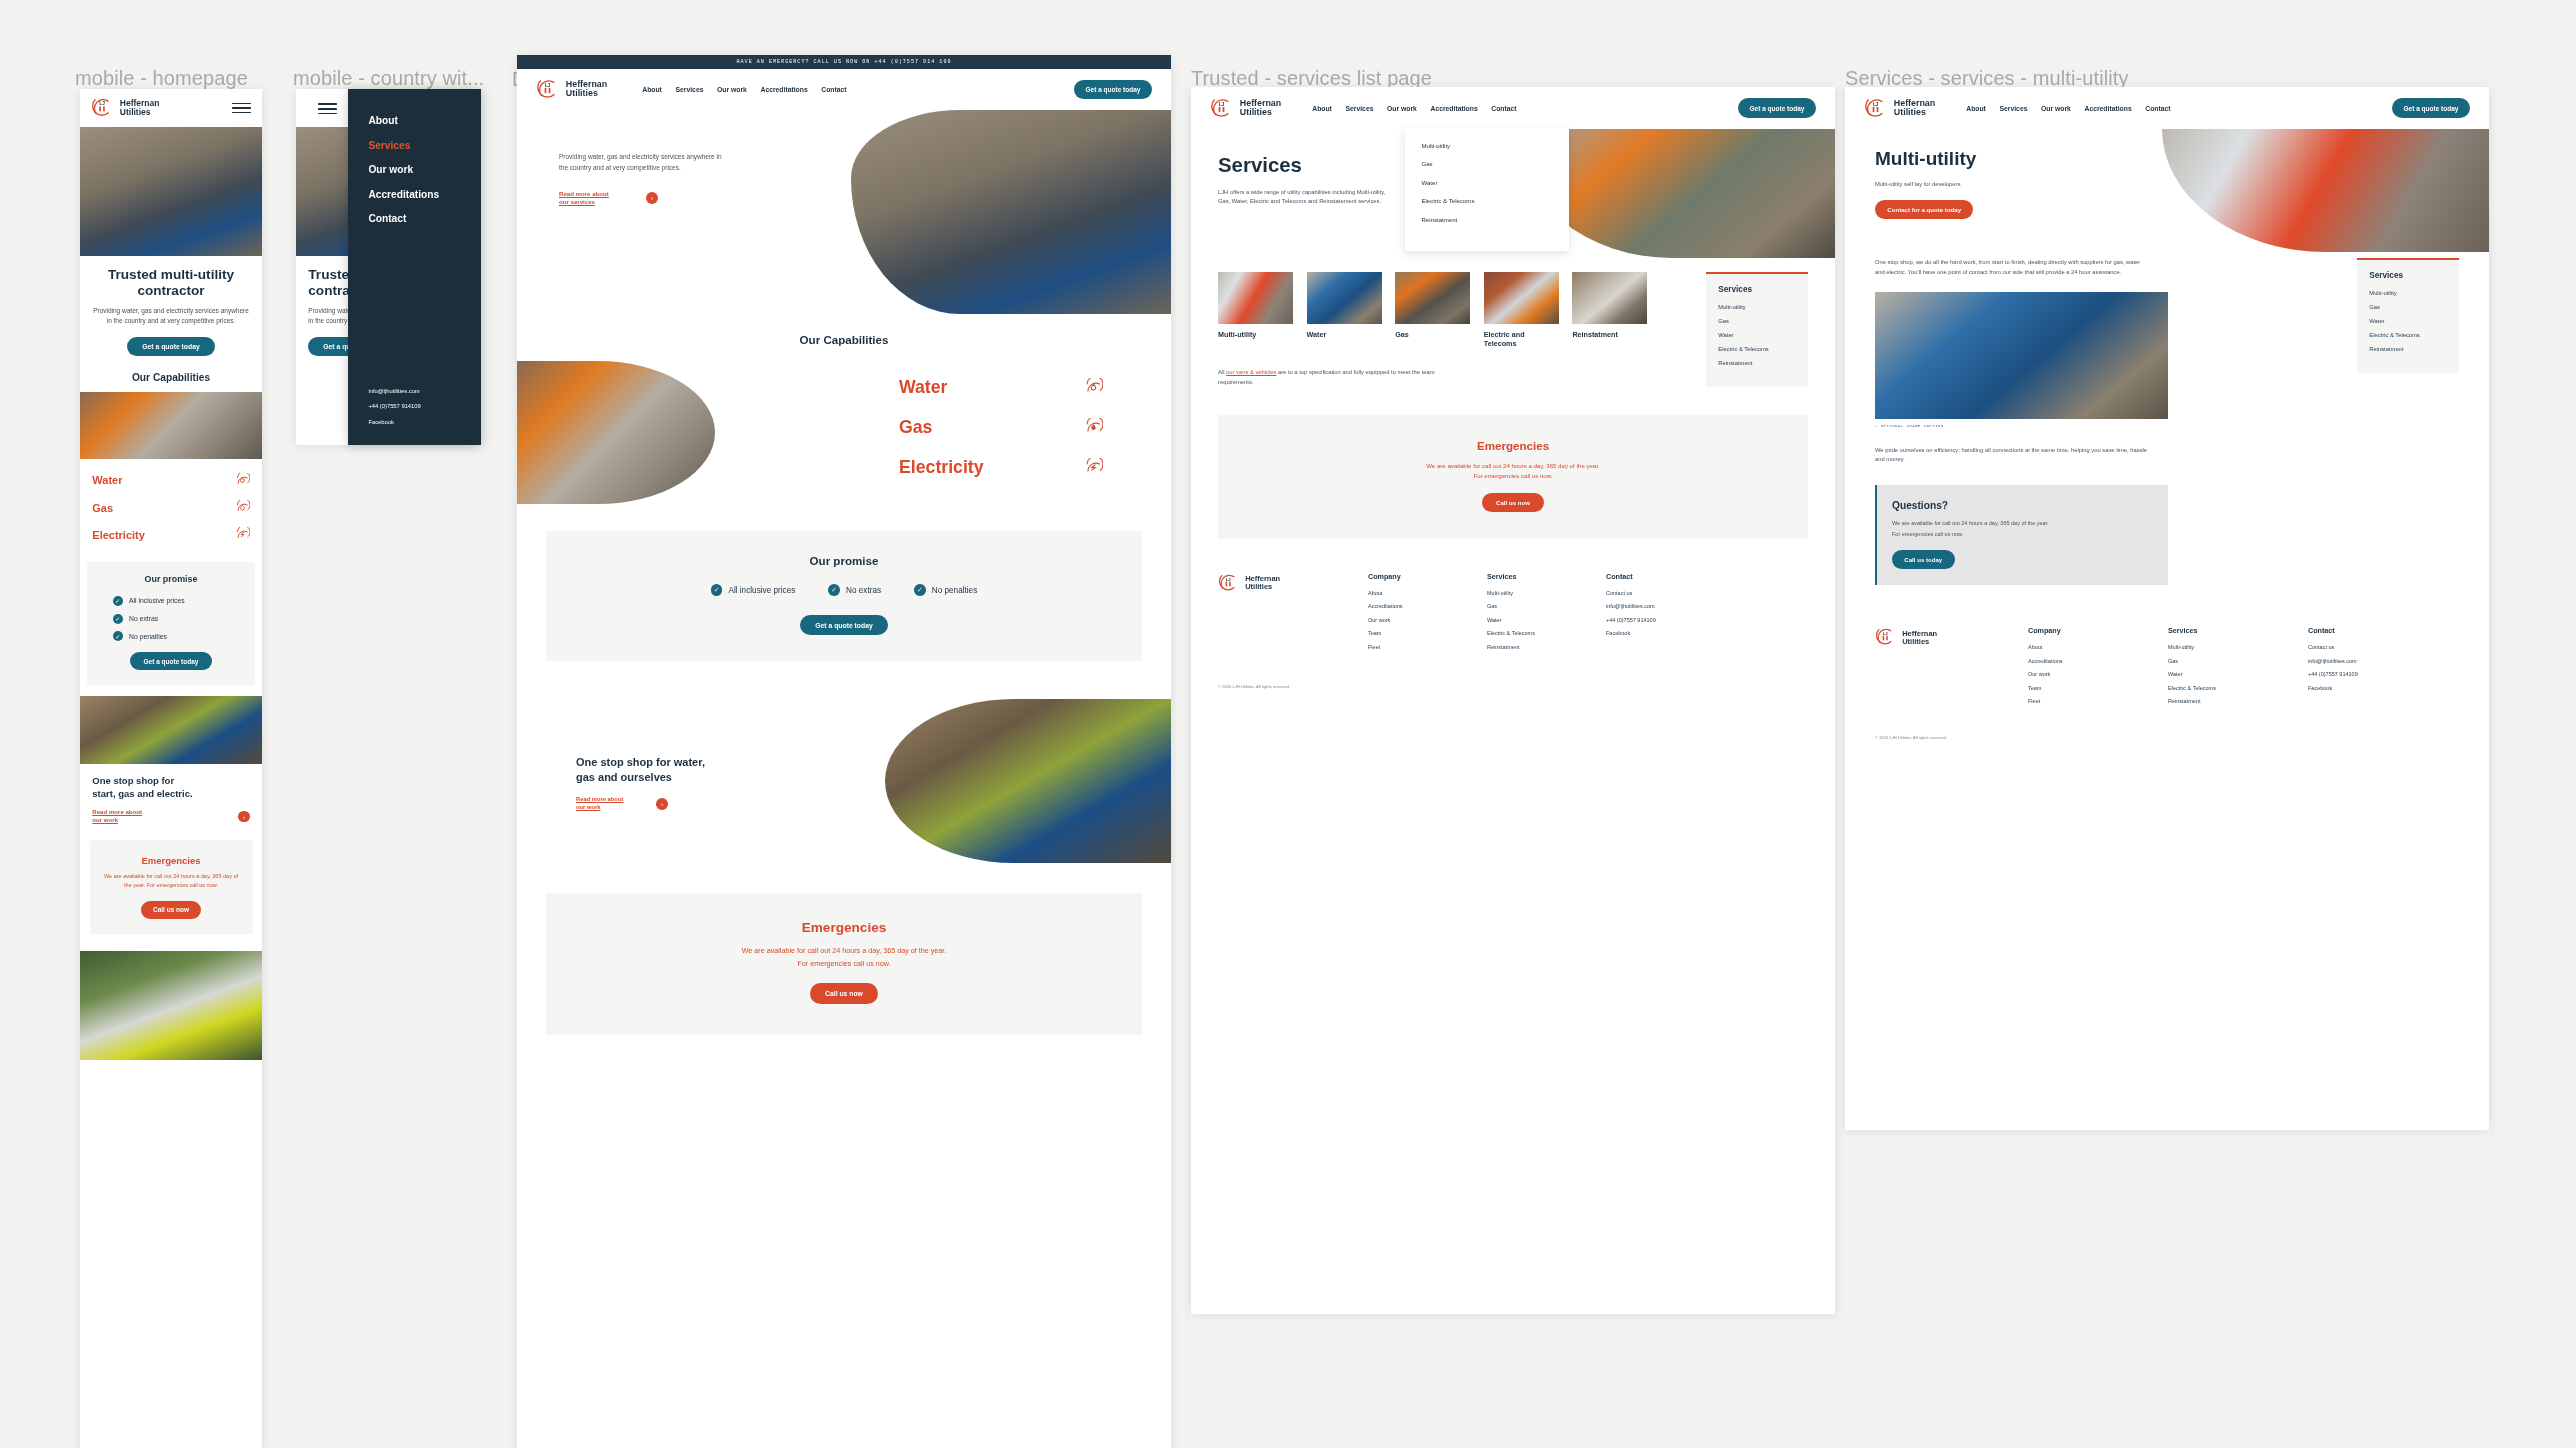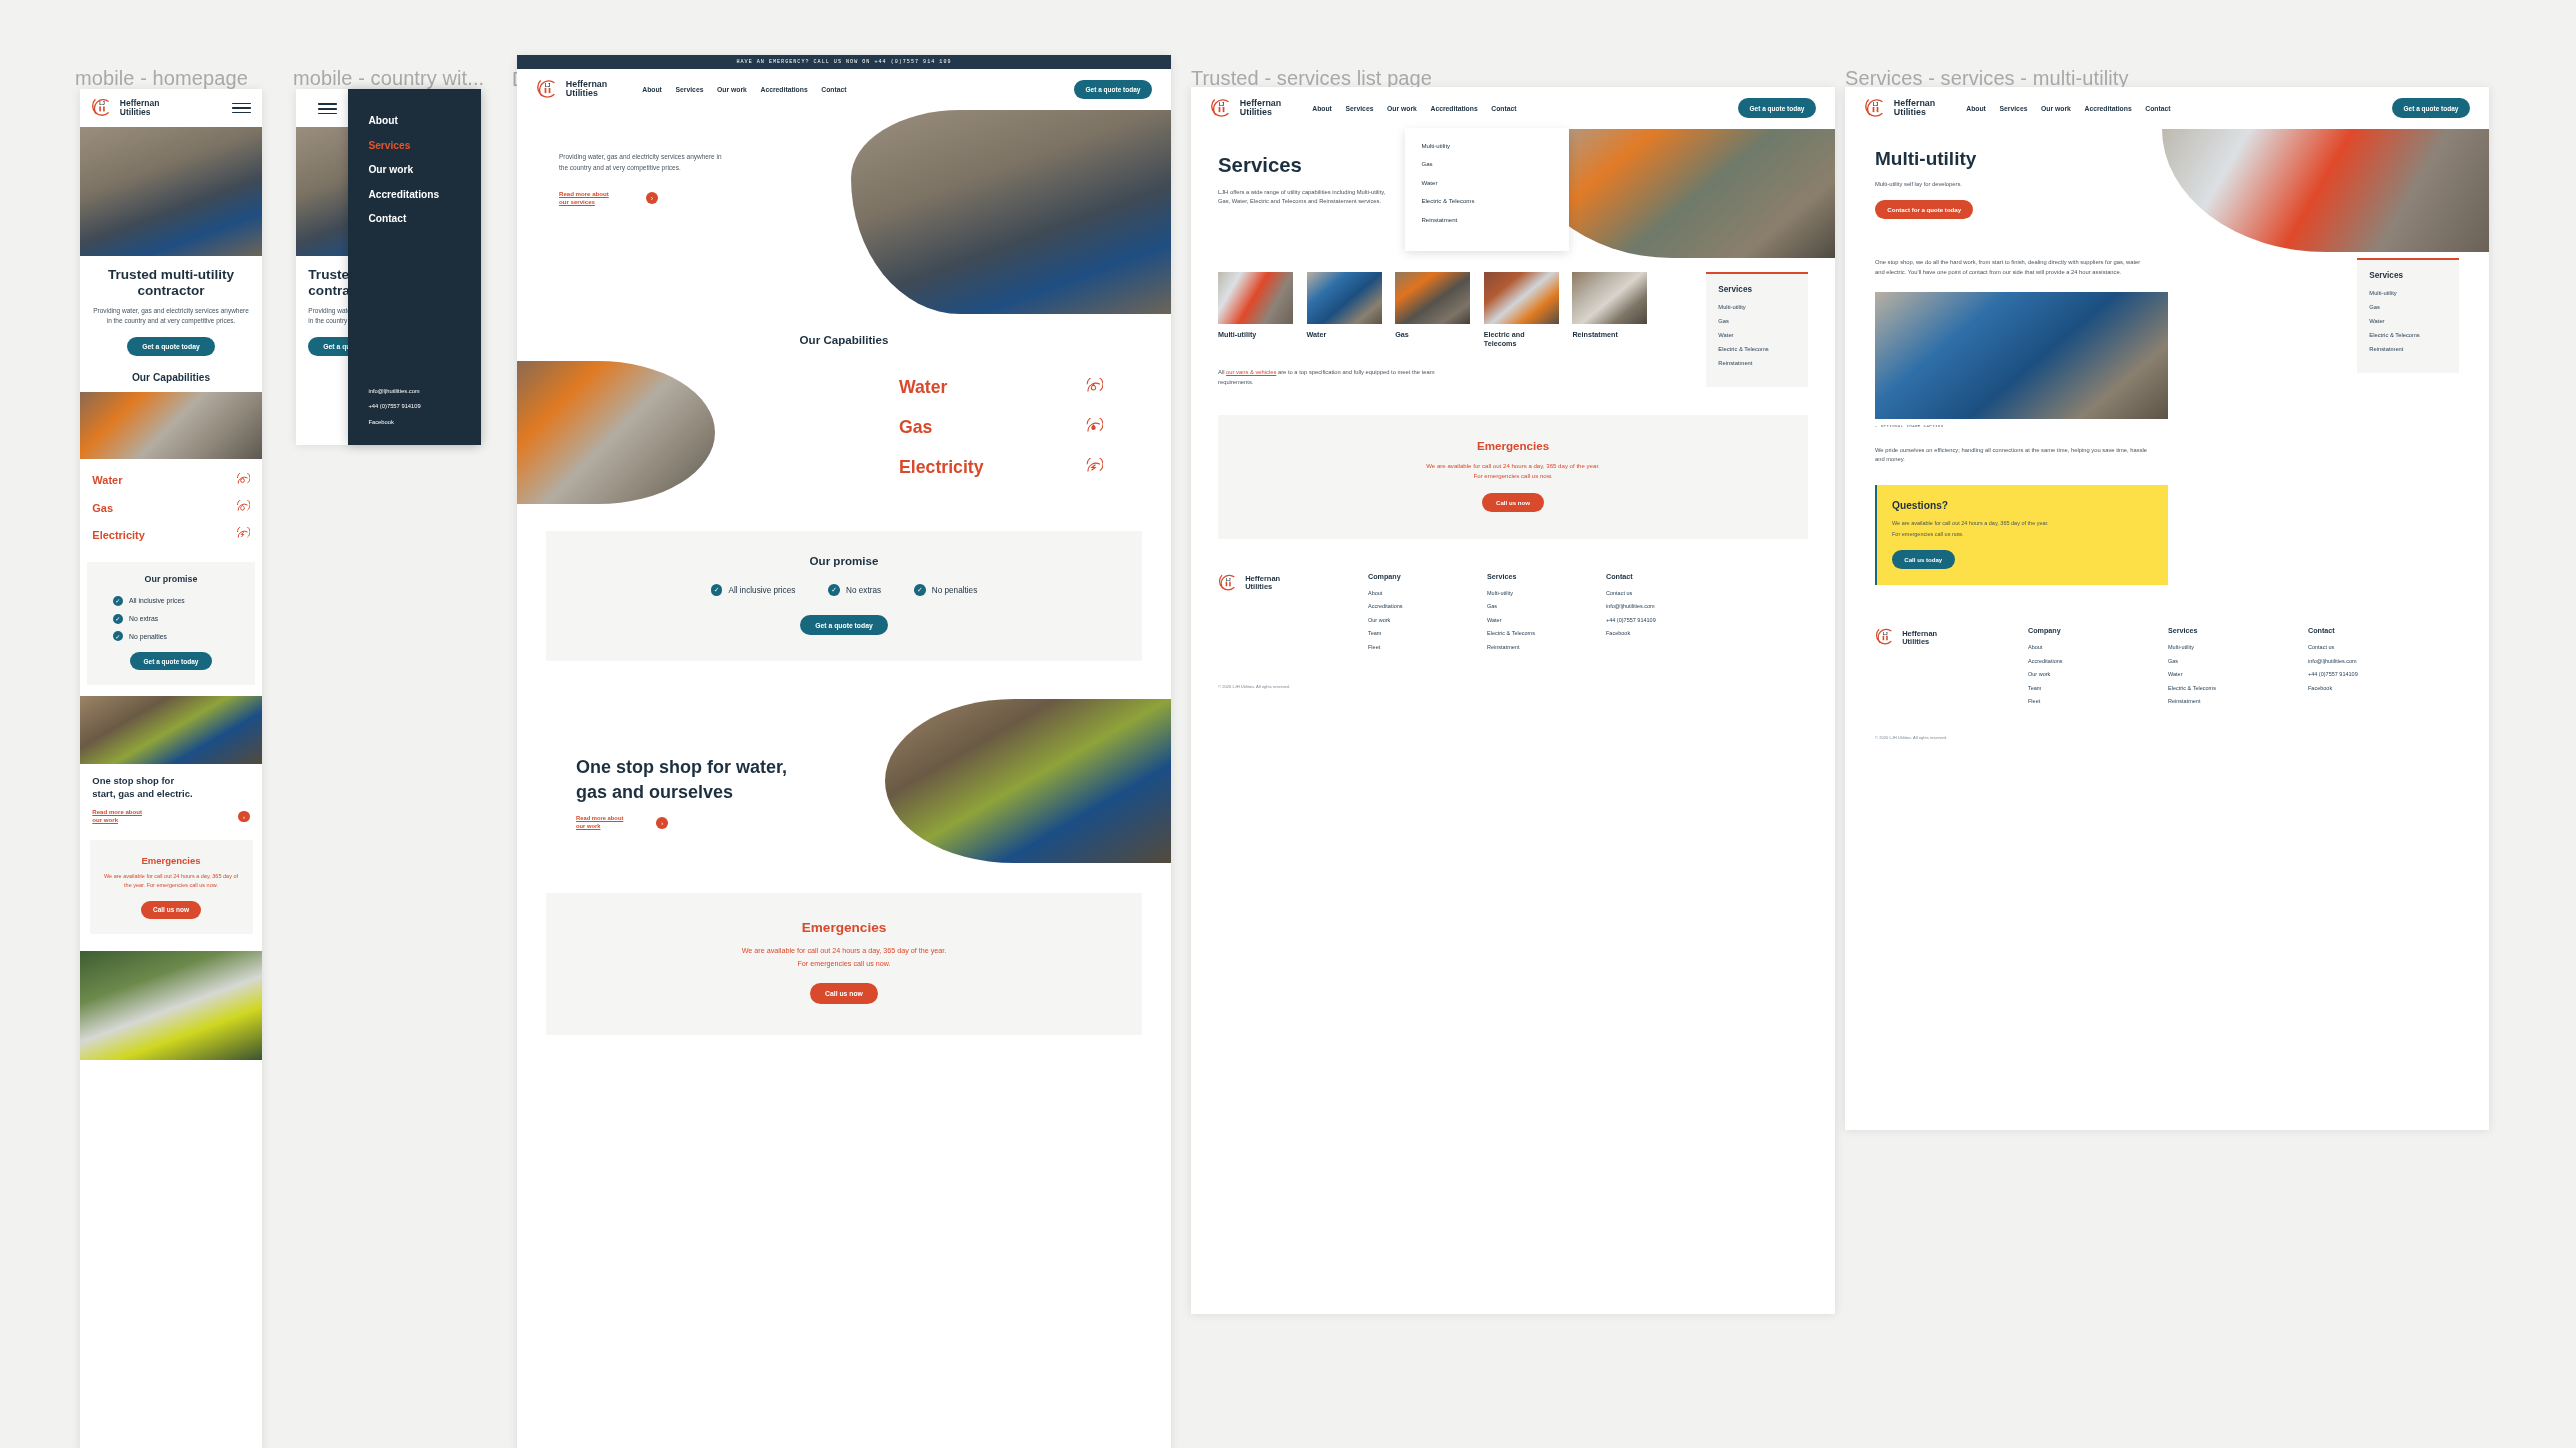--- a/index.html
+++ b/index.html
@@ -114,21 +114,21 @@
 
   .footer-col-h { font-weight:bold; color:#1d3040; }
   .footer-link { color:#2b4256; display:block; }
   .copyright { color:#7b8894; }
 
   .dropdown { position:absolute; background:#fff; box-shadow:0 2.7px 9.5px rgba(0,0,0,.13); }
   .dropdown a { display:block; color:#1d3040; text-decoration:none; }
 
   .svc-card-title { font-weight:bold; color:#1d3040; }
 
-  .q-box { background:#fde047; border-left:2.7px solid #17687e; }
+  .q-box { background:#e5e5e5; border-left:2.7px solid #17687e; }
   .caption { font-family:"Liberation Mono", monospace; color:#5d6b76; letter-spacing:0.4px; }
 </style>
 </head>
 <body>
 
 <div class="board-label" style="left:75px; top:67px;">mobile - homepage</div>
 <div class="board-label" style="left:293px; top:67px;">mobile - country wit...</div>
 <div class="board-label" style="left:512px; top:68px;">Desktop - burnt orange and aqua</div>
 <div class="board-label" style="left:1191px; top:67px;">Trusted - services list page</div>
 <div class="board-label" style="left:1845px; top:67px;">Services - services - multi-utility</div>
@@ -381,21 +381,21 @@
         <span class="tick" style="width:11.6px;height:11.6px;font-size:6.8px;">✓</span>
         <span style="font-size:8.2px; color:#1d3040;">No penalties</span>
       </div>
     </div>
     <button class="btn-teal" style="font-size:6.8px; padding:6.8px 15px; margin-top:19px;">Get a quote today</button>
   </div>
 
   <div style="position:relative; height:177px; margin-top:38px;">
     <div class="img-ph ph-hole" style="position:absolute; right:0; top:0; width:286px; height:164px; border-top-left-radius:129px 82px; border-bottom-left-radius:129px 82px;"></div>
     <div style="position:absolute; left:59px; top:56px; width:225px;">
-      <div style="font-size:18px; font-weight:bold; color:#1d3040; line-height:1.35;">
+      <div style="font-size:11px; font-weight:bold; color:#1d3040; line-height:1.35;">
         <div>One stop shop for water,</div>
         <div>gas and ourselves</div>
       </div>
       <div style="display:flex; align-items:center; gap:33px; margin-top:11px;">
         <a class="readmore" href="#" style="font-size:5.8px;">
           <span>Read more about</span><br>
           <span>our work</span>
         </a>
         <div class="arrow-circ" style="width:11.6px;height:11.6px;font-size:6.1px;">›</div>
       </div>

